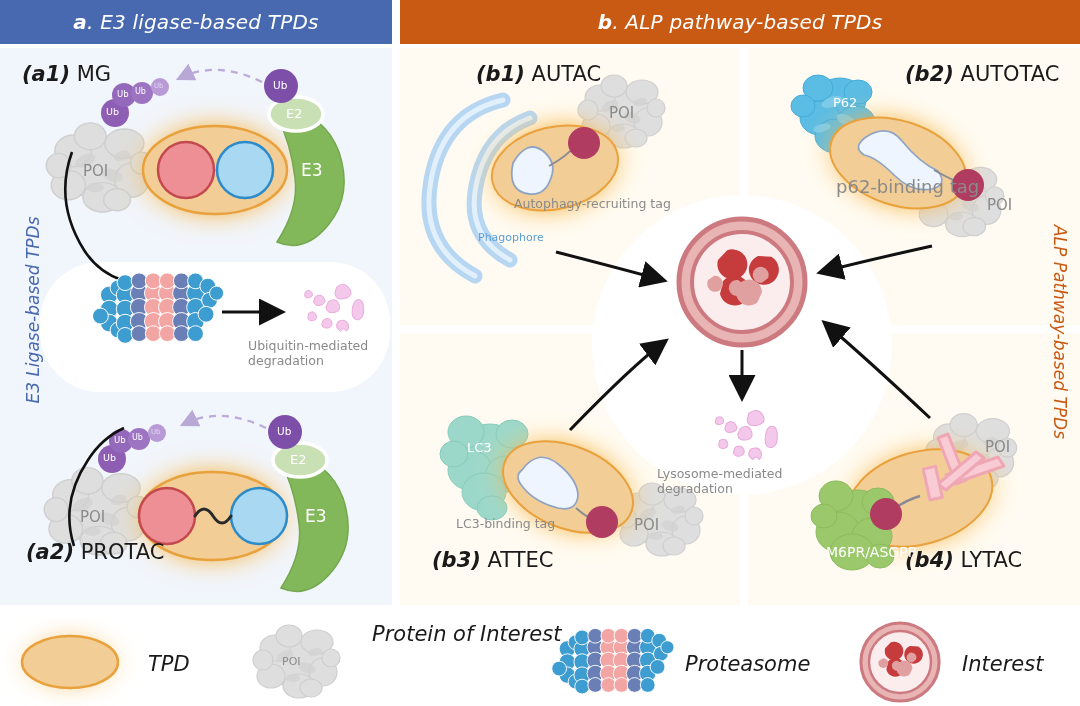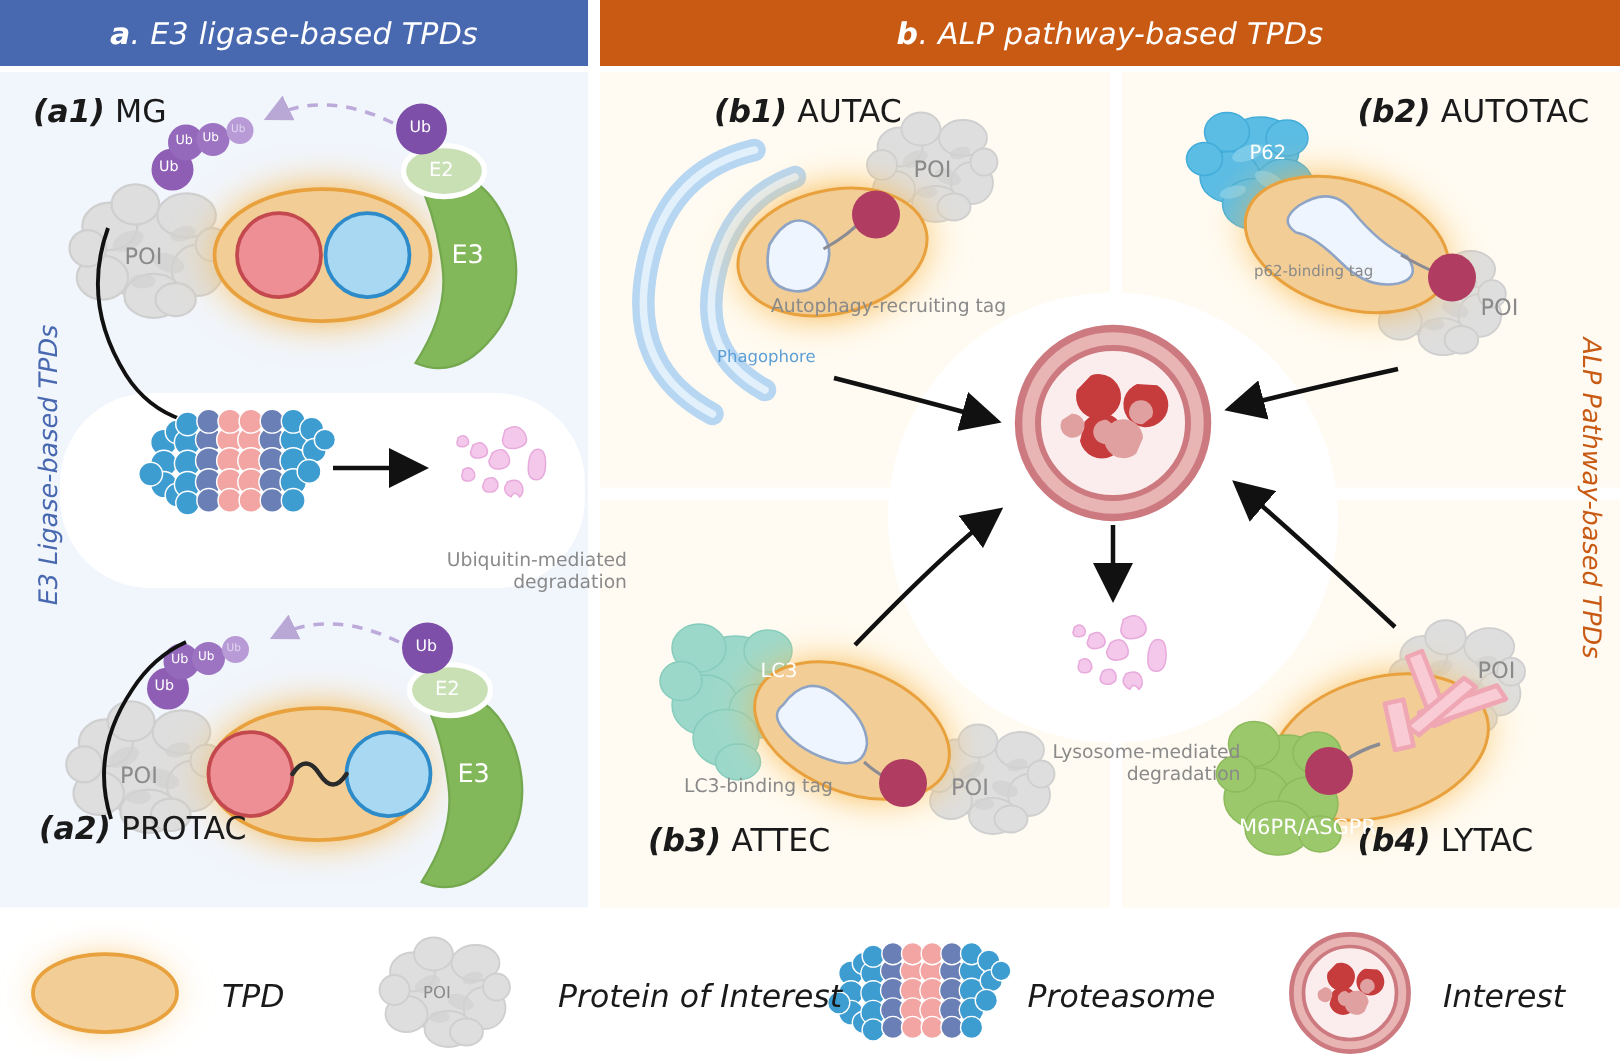--- a/index.html
+++ b/index.html
@@ -39,29 +39,29 @@
   .caption i{font-style:italic;font-weight:600;}
   #cap-a1{left:22px;top:62px;}
   #cap-a2{left:26px;top:540px;}
   #cap-b1{left:432px;top:62px;margin-left:44px;}
   #cap-b2{left:905px;top:62px;}
   #cap-b3{left:432px;top:548px;}
   #cap-b4{left:905px;top:548px;}
 
   
   .note{position:absolute;color:#8a8a8a;font-size:12.5px;white-space:nowrap;}
-  .note.center{text-align:right;margin-top:27px;}
+  .note.center{text-align:left;}
   .white-on{color:#ffffff;}
 
   
   svg{display:block;overflow:visible;}
   .layer{position:absolute;left:0;top:0;width:1080px;height:706px;pointer-events:none;}
   .leg-label{position:absolute;font-style:italic;font-size:21px;color:#1a1a1a;white-space:nowrap;}
   #leg-tpd-label{left:148px;top:652px;}
-  #leg-poi-label{left:372px;top:652px;}
+  #leg-poi-label{left:372px;top:622px;}
   #leg-prot-label{left:685px;top:652px;}
   #leg-lyso-label{left:962px;top:652px;}
   .leg-poi-text{position:absolute;color:#8a8a8a;font-size:11px;}
 </style>
 </head>
 <body>
 
 <div id="stage">
 
   <div class="banner" id="banner-a">
@@ -447,24 +447,24 @@
   <div class="note white-on" style="left:277px;top:425px;font-size:10.5px;">Ub</div>
 
   <div class="note center" style="left:248px;top:338px;width:170px;font-size:12.5px;">Ubiquitin-mediated</div>
   <div class="note center" style="left:248px;top:353px;width:170px;font-size:12.5px;">degradation</div>
 
   <div class="note" style="left:609px;top:104px;font-size:15px;">POI</div>
   <div class="note" style="left:514px;top:196px;font-size:12.5px;">Autophagy-recruiting tag</div>
   <div class="note" style="left:478px;top:231px;font-size:11px;color:#5C9FD6;">Phagophore</div>
 
   <div class="note white-on" style="left:833px;top:95px;font-size:13px;">P62</div>
-  <div class="note" style="left:836px;top:176px;font-size:10px;">p62-binding tag</div>
+  <div class="note" style="left:836px;top:176px;font-size:18px;">p62-binding tag</div>
   <div class="note" style="left:987px;top:196px;font-size:15px;">POI</div>
 
-  <div class="note white-on" style="left:467px;top:440px;font-size:13px;margin-left:40px;">LC3</div>
+  <div class="note white-on" style="left:467px;top:440px;font-size:13px;">LC3</div>
   <div class="note" style="left:456px;top:516px;font-size:12.5px;">LC3-binding tag</div>
   <div class="note" style="left:634px;top:516px;font-size:15px;">POI</div>
 
   <div class="note white-on" style="left:826px;top:544px;font-size:14px;">M6PR/ASGPR</div>
   <div class="note" style="left:985px;top:438px;font-size:15px;">POI</div>
 
   <div class="note center" style="left:657px;top:466px;width:170px;font-size:12.5px;">Lysosome-mediated</div>
   <div class="note center" style="left:657px;top:481px;width:170px;font-size:12.5px;">degradation</div>
 
   <div class="leg-label" id="leg-tpd-label">TPD</div>

